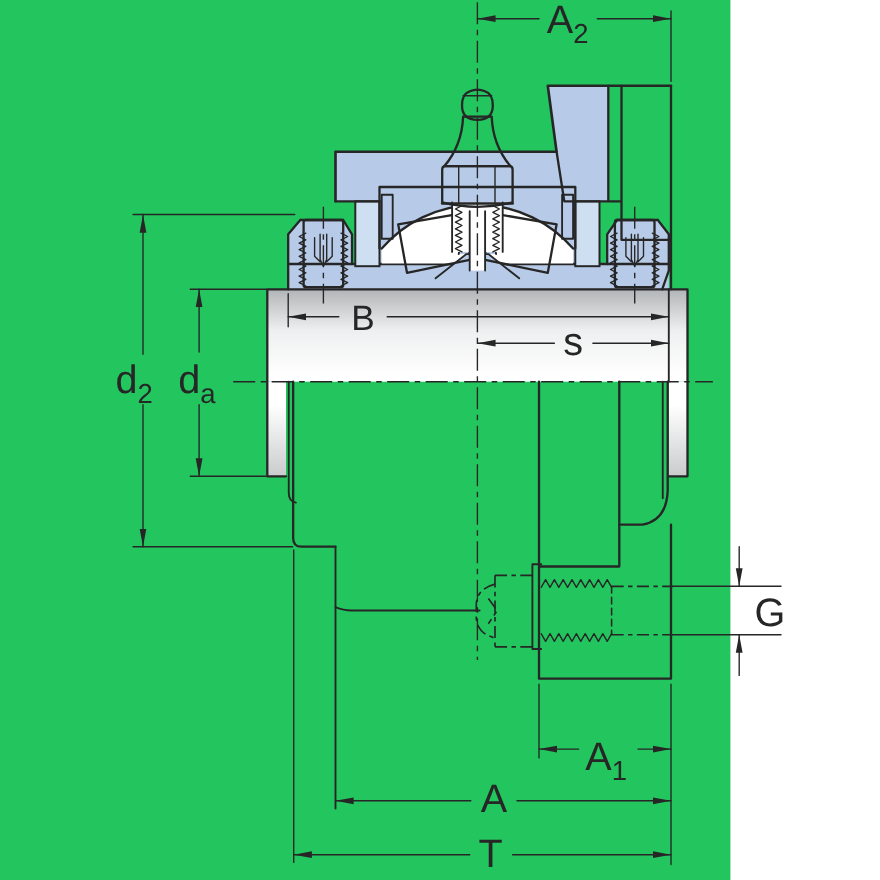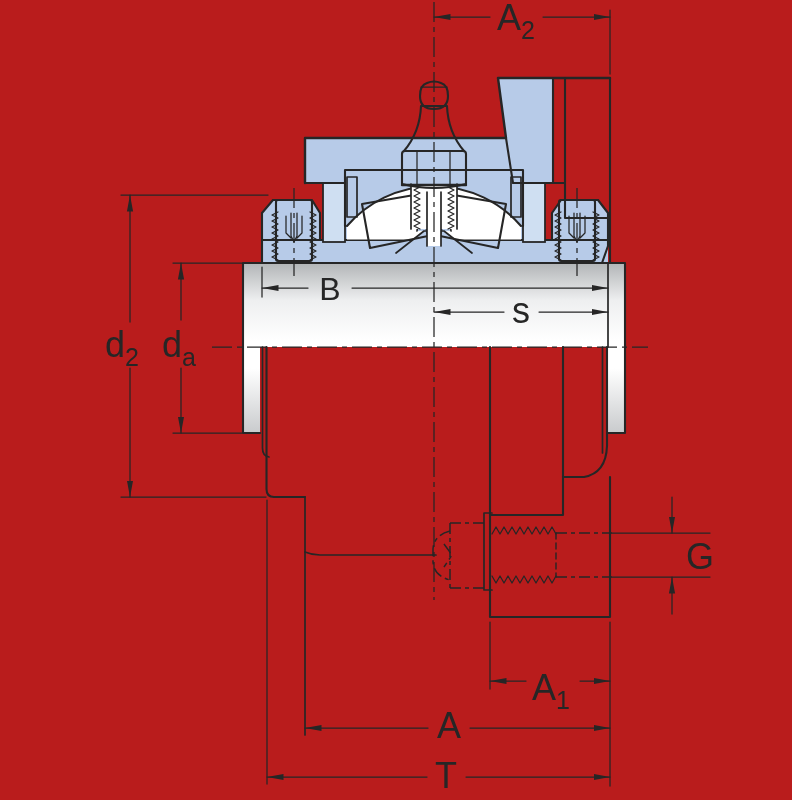--- a/index.html
+++ b/index.html
@@ -1,16 +1,16 @@
 <!DOCTYPE html>
 <html style="--housing: #b7cbe8; --seal: #cfdff2; --line: #262626;"><head>
 <meta charset="utf-8">
 <style>
   html,body{margin:0;padding:0;background:#ffffff;}
-  .stage{width:792px;height:800px;position:relative;background:#b91c1c;}
+  .stage{width:664px;height:800px;position:relative;background:#22c55e;}
   svg{display:block;}
   .fill-housing{fill:var(--housing);}
   .fill-seal{fill:var(--seal);stroke:var(--line);stroke-width:1.8;}
   .fill-white{fill:#ffffff;}
   .ln{stroke:var(--line);fill:none;stroke-linecap:round;stroke-linejoin:round;}
   .w-heavy{stroke-width:2.4;}
   .w-obj{stroke-width:2.1;}
   .w-med{stroke-width:1.7;}
   .w-thin{stroke-width:1.25;}
   .centerline{stroke-width:1.25;stroke-dasharray:20 5 5 5;stroke-linecap:butt;}

